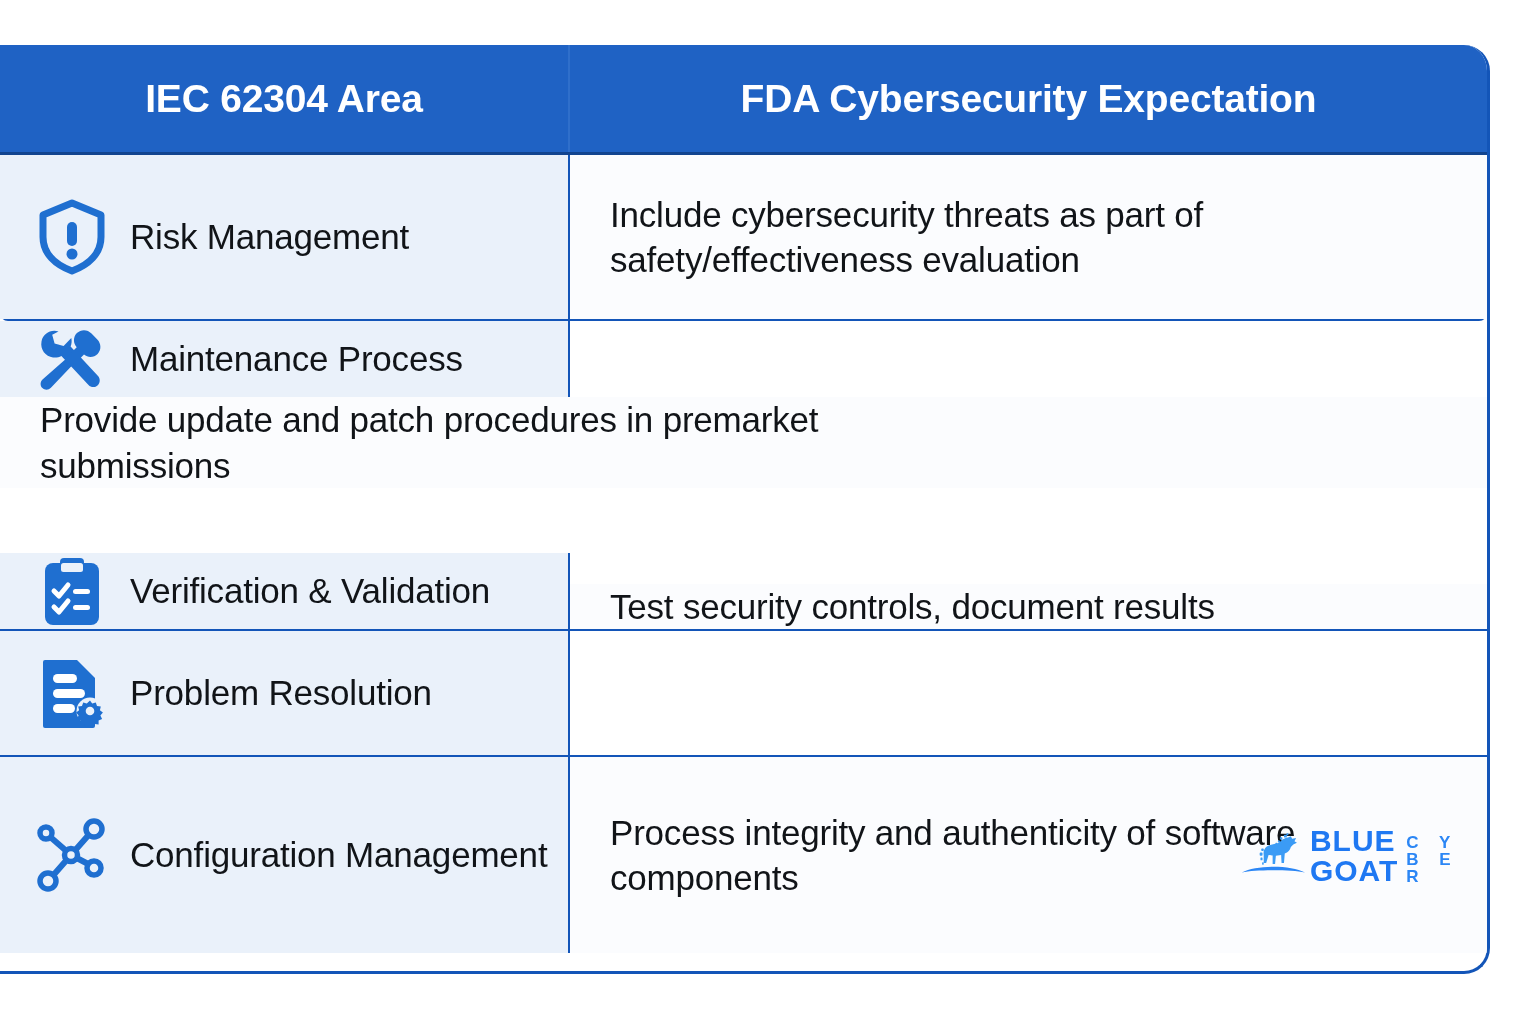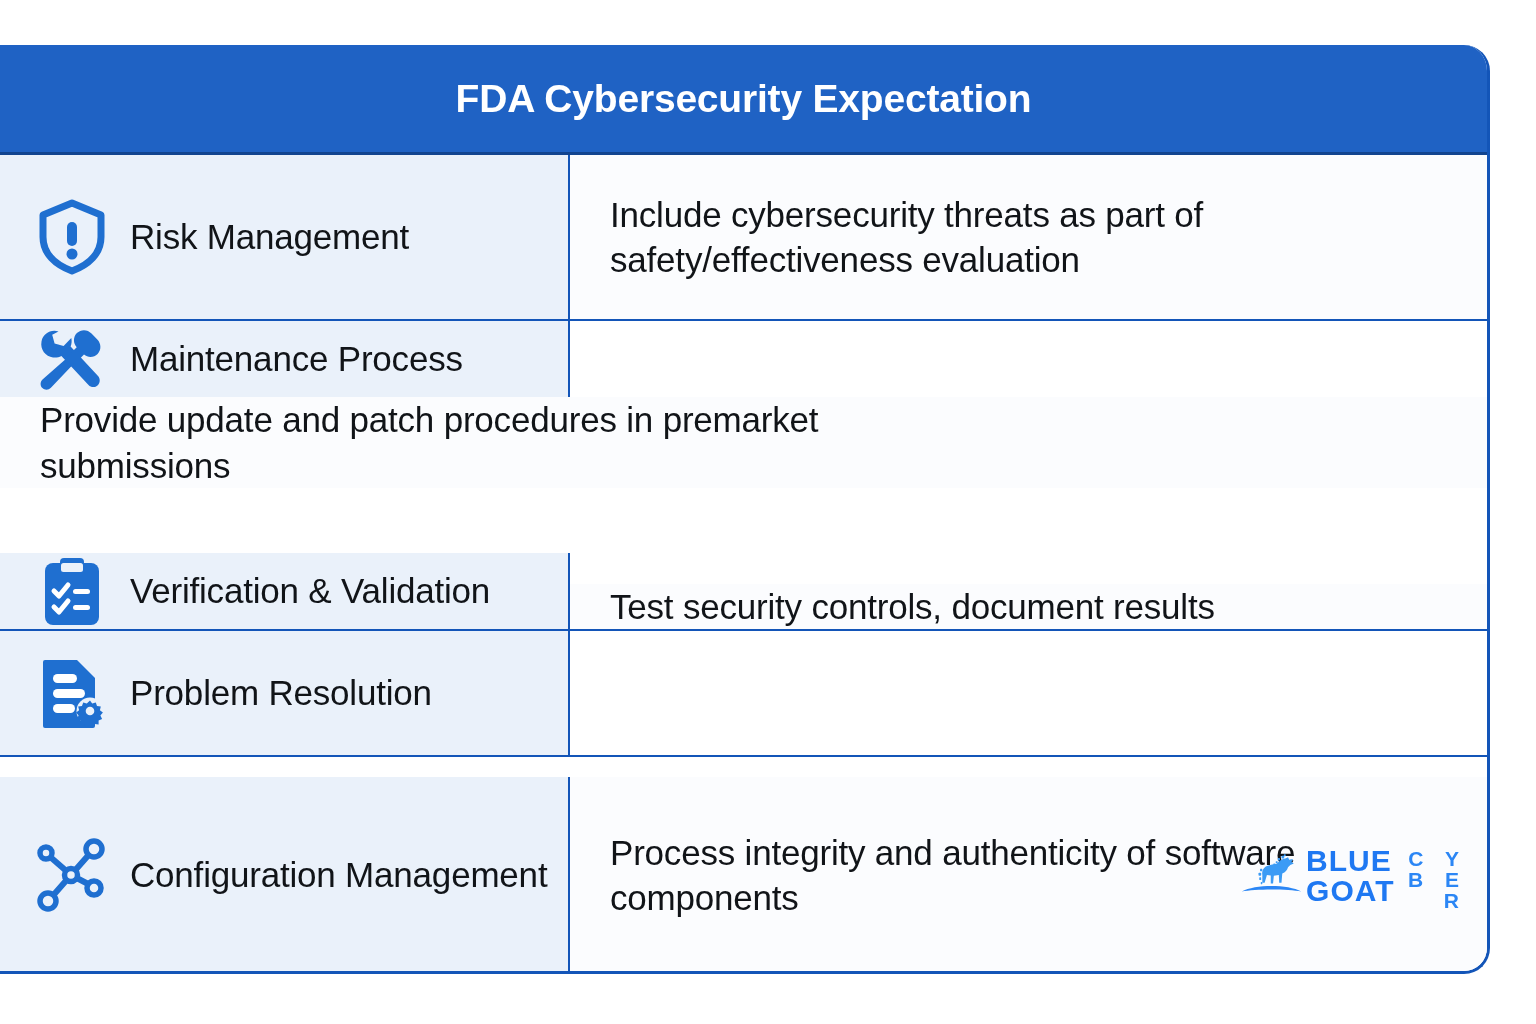--- a/index.html
+++ b/index.html
@@ -51,21 +51,21 @@
   }
   .th-right {
     flex: 1;
   }
 
   .trow {
     display: flex;
     border-bottom: 2px solid #1355b8;
     box-sizing: border-box;
   }
-  .trow:last-child { border-bottom: none; margin-top: 20px; }
+  .trow:last-child { border-bottom: none; }
 
   .cell-left {
     width: 570px;
     box-sizing: border-box;
     background: #eaf1fa;
     border-right: 2px solid #1355b8;
     display: flex;
     align-items: center;
     padding-left: 34px;
     padding-right: 12px;
@@ -100,21 +100,21 @@
   }
   .exp-text {
     font-size: 35px;
     color: #111418;
     line-height: 1.30;
     letter-spacing: -0.2px;
     max-width: 800px;
   }
 
   
-  .r0 { height: 166px; }
+  .r0 { height: 166px; border-radius: 8px; }
   .r1 { height: 164px; flex-direction: column; }
   .r2 { height: 146px; align-items: flex-end; }
   .r3 { height: 126px; }
   .r4 { height: 196px; }
 
   
   .logo {
     position: absolute;
     right: 20px;
     top: 0px;
@@ -130,35 +130,35 @@
   .logo-title {
     color: #1f78f2;
     font-size: 30px;
     font-weight: bold;
     letter-spacing: 1px;
     line-height: 1;
     margin-top: 2px;
   }
   .logo-sub {
     color: #2b86f5;
-    font-size: 21px;
+    font-size: 17px;
     font-weight: bold;
     letter-spacing: 8px;
     line-height: 1;
     margin-top: 8px;
     padding-left: 8px;
-    text-align: right;
   }
 </style>
 </head>
 <body>
 
 <div class="table-wrap">
 
   <div class="thead">
+    <div class="th th-left">IEC 62304 Area</div>
     <div class="th th-right">FDA Cybersecurity Expectation</div>
   </div>
 
   <div class="trow r0">
     <div class="cell-left">
       <span class="icon-box">
         <svg width="70" height="76" viewBox="0 0 70 76">
           <path d="M35 4 L64 16 L64 38 C64 55 51 66 35 72 C19 66 6 55 6 38 L6 16 Z" fill="none" stroke="#1f6fd0" stroke-width="7" stroke-linejoin="round"></path>
           <rect x="30" y="23" width="10" height="24" rx="5" fill="#1f6fd0"></rect>
           <circle cx="35" cy="55" r="5.5" fill="#1f6fd0"></circle>

